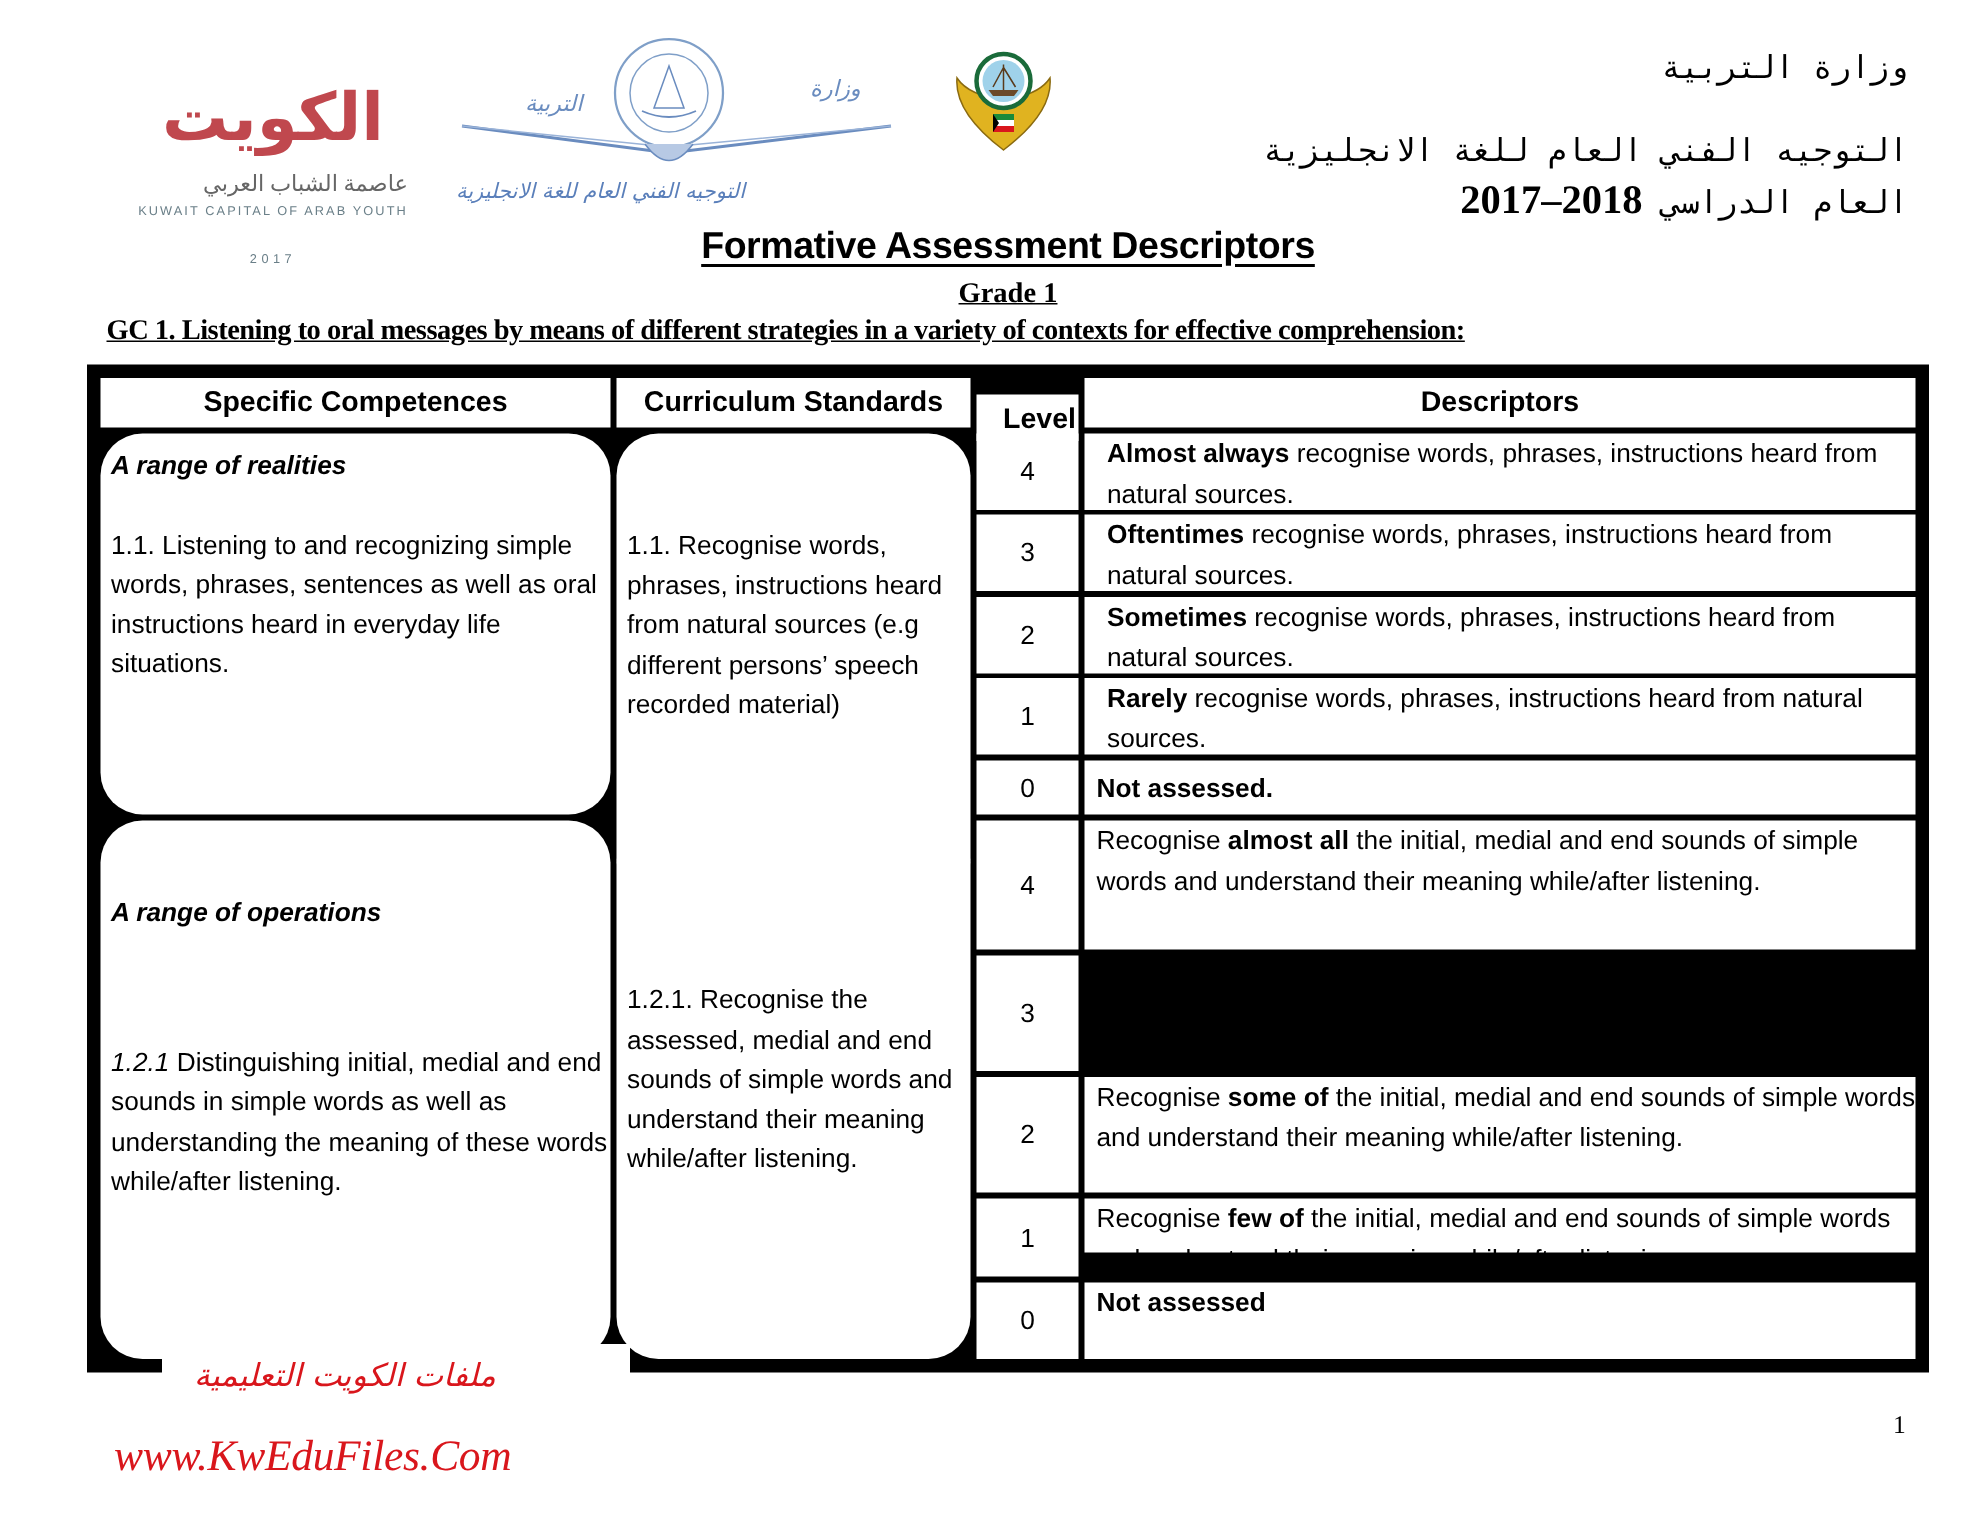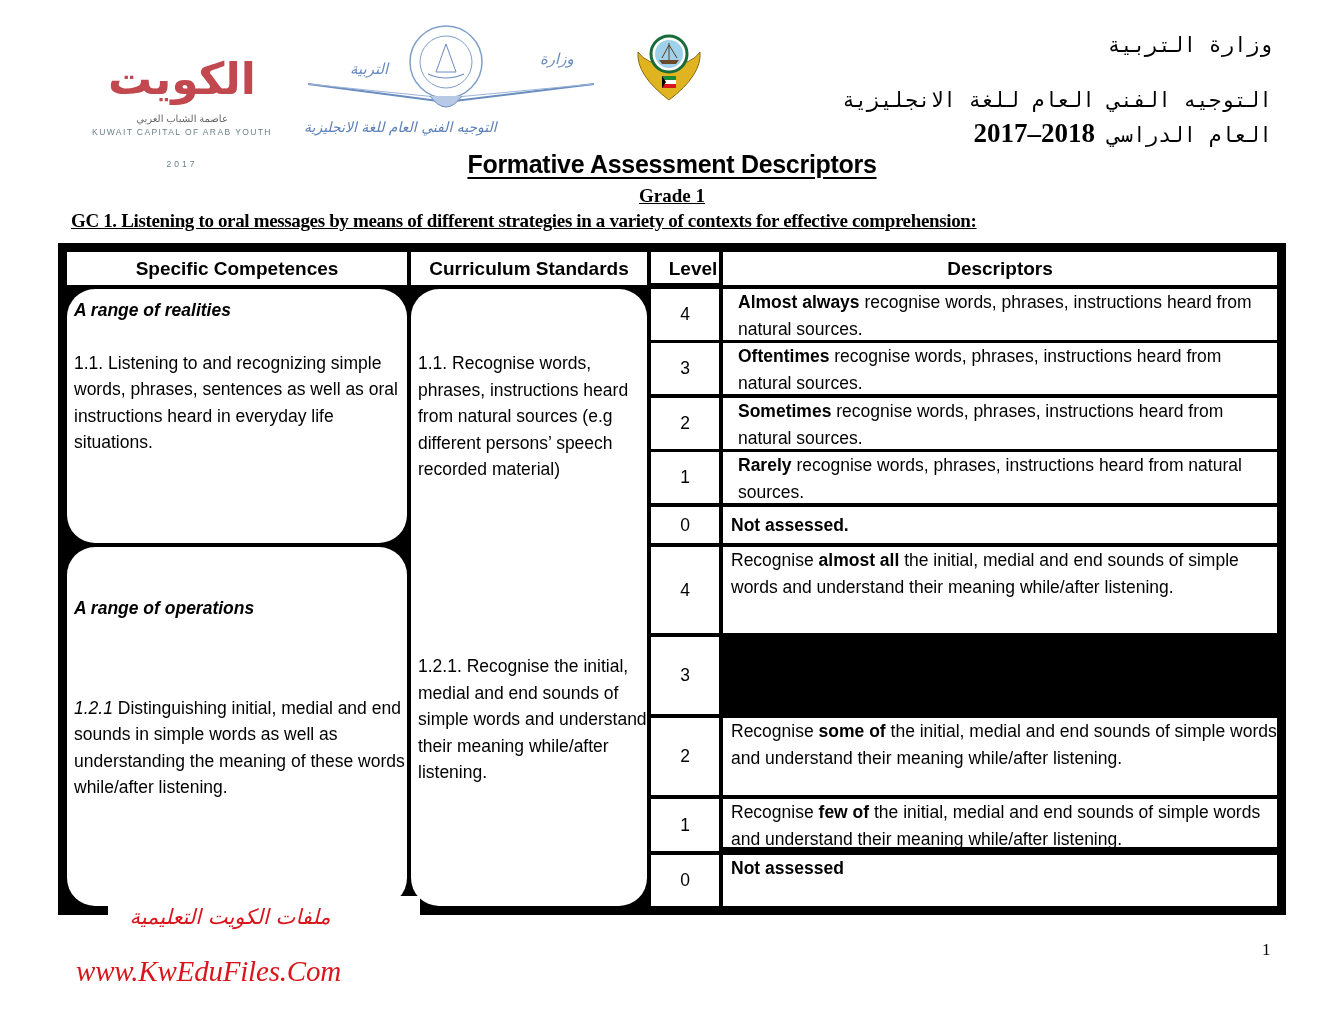--- a/index.html
+++ b/index.html
@@ -2,21 +2,21 @@
 <html><head>
 <meta charset="utf-8">
 <style>
   * { box-sizing: border-box; margin: 0; padding: 0; }
   html, body { width: 1320px; height: 1020px; background: #ffffff; overflow: hidden; }
   body { position: relative; font-family: "Liberation Sans", sans-serif; color: #000; }
 
   
   .logo-kuwait { position: absolute; left: 92px; top: 55px; width: 180px; height: 115px; text-align: center; }
   .logo-kuwait .big { font-family: "DejaVu Sans", sans-serif; font-weight: bold; font-size: 44px; color: #c0484e; line-height: 48px; direction: rtl; letter-spacing: -1px; }
-  .logo-kuwait .ar-sub { font-family: Liberation Sans, sans-serif; font-size: 10px; color: #666; direction: rtl; margin-top: 10px; letter-spacing: 1px; }
+  .logo-kuwait .ar-sub { font-family: Liberation Serif, serif; font-size: 15px; color: #666; direction: rtl; margin-top: 10px; letter-spacing: 1px; text-align: right; }
   .logo-kuwait .en-sub { font-size: 8.5px; color: #6a7f88; letter-spacing: 1.4px; margin-top: 3px; }
   .logo-kuwait .year { font-size: 8.5px; color: #6a7f88; letter-spacing: 3px; margin-top: 22px; }
 
   .logo-ministry { position: absolute; left: 300px; top: 22px; width: 300px; height: 120px; }
   .logo-ministry svg { width: 100%; height: 100%; }
 
   .logo-emblem { position: absolute; left: 632px; top: 30px; width: 74px; height: 74px; }
 
   .ar-header { position: absolute; right: 48px; text-align: right; direction: rtl; font-family: "DejaVu Sans Mono", monospace; font-size: 21px; letter-spacing: 2px; color: #000; }
   .ar-1 { top: 33px; }
@@ -96,21 +96,21 @@
 </div>
 
 <div class="doc-title"><span>Formative Assessment Descriptors</span></div>
 <div class="grade"><span>Grade 1</span></div>
 <div class="gc-line"><span>GC 1. Listening to oral messages by means of different strategies in a variety of contexts for effective comprehension:</span></div>
 
 <div class="tbl">
 
   <div class="cell hdr" style="left:9px; top:9px; width:340px; height:33px;">Specific Competences</div>
   <div class="cell hdr" style="left:353px; top:9px; width:236px; height:33px;">Curriculum Standards</div>
-  <div class="cell hdr" style="left:593px; top:9px; width:68px; height:31px;padding-left:16px;">Level</div>
+  <div class="cell hdr" style="left:593px; top:20px; width:68px; height:31px;padding-left:16px;">Level</div>
   <div class="cell hdr" style="left:665px; top:9px; width:554px; height:33px;">Descriptors</div>
 
   <div class="cell txt" style="left:9px; top:46px; width:340px; height:254px; padding-top:8px;">
     <div style="font-weight:bold; font-style:italic;">A range of realities</div>
     <div style="margin-top:26px;"><span>1.1.</span> <span>Listening to and recognizing simple words, phrases, sentences as well as oral instructions heard in everyday life situations.</span></div>
   </div>
   <div class="cell txt" style="left:353px; top:46px; width:236px; height:312px; padding-top:61px;">1.1. Recognise words, phrases, instructions heard from natural sources (e.g different persons’ speech recorded material)</div>
 
   <div class="cell lvl" style="left:593px; top:46px; width:68px; height:51px; line-height:51px;">4</div>
   <div class="cell desc" style="left:665px; top:46px; width:554px; height:51px; padding-left:15px;"><b>Almost always</b><span> recognise words, phrases, instructions heard from natural sources.</span></div>
@@ -124,32 +124,32 @@
   <div class="cell lvl" style="left:593px; top:209px; width:68px; height:51px; line-height:51px;">1</div>
   <div class="cell desc" style="left:665px; top:209px; width:554px; height:51px; padding-left:15px;"><b>Rarely</b><span> recognise words, phrases, instructions heard from natural sources.</span></div>
 
   <div class="cell lvl" style="left:593px; top:264px; width:68px; height:36px; line-height:36px;">0</div>
   <div class="cell desc" style="left:665px; top:264px; width:554px; height:36px; line-height:36px;"><b>Not assessed.</b><span></span></div>
 
   <div class="cell txt" style="left:9px; top:304px; width:340px; height:359px;">
     <div style="font-weight:bold; font-style:italic; margin-top:48px;">A range of operations</div>
     <div style="margin-top:73px;"><i>1.2.1</i><span> Distinguishing initial, medial and end sounds in simple words as well as understanding the meaning of these words while/after listening.</span></div>
   </div>
-  <div class="cell txt" style="left:353px; top:304px; width:236px; height:359px; padding-top:106px;">1.2.1. Recognise the initial, medial and end sounds of simple words and understand their meaning while/after listening.</div>
+  <div class="cell txt" style="left:353px; top:304px; width:236px; height:359px; padding-top:106px;">1.2.1. Recognise the assessed, medial and end sounds of simple words and understand their meaning while/after listening.</div>
 
   <div class="cell lvl" style="left:593px; top:304px; width:68px; height:86px; line-height:86px;">4</div>
   <div class="cell desc" style="left:665px; top:304px; width:554px; height:86px; padding-top:0px;"><span>Recognise </span><b>almost all</b><span> the initial, medial and end sounds of simple words and understand their meaning while/after listening.</span></div>
 
   <div class="cell lvl" style="left:593px; top:394px; width:68px; height:77px; line-height:77px;">3</div>
 
   <div class="cell lvl" style="left:593px; top:475px; width:68px; height:77px; line-height:77px;">2</div>
   <div class="cell desc" style="left:665px; top:475px; width:554px; height:77px;"><span>Recognise </span><b>some of</b><span> the initial, medial and end sounds of simple words and understand their meaning while/after listening.</span></div>
 
   <div class="cell lvl" style="left:593px; top:556px; width:68px; height:52px; line-height:52px;">1</div>
-  <div class="cell desc" style="left:665px; top:556px; width:554px; height:48px;"><span>Recognise </span><b>few of</b><span> the initial, medial and end sounds of simple words  and understand their meaning while/after listening.</span></div>
+  <div class="cell desc" style="left:665px; top:556px; width:554px; height:36px;"><span>Recognise </span><b>few of</b><span> the initial, medial and end sounds of simple words  and understand their meaning while/after listening.</span></div>
 
   <div class="cell lvl" style="left:593px; top:612px; width:68px; height:51px; line-height:51px;">0</div>
   <div class="cell desc" style="left:665px; top:612px; width:554px; height:51px;"><span></span><b>Not assessed</b><span></span></div>
 </div>
 
 <div class="wm-cover"></div>
 <div class="wm-ar">ملفات الكويت التعليمية</div>
 <div class="wm-url">www.KwEduFiles.Com</div>
 
 <div class="page-num">1</div>

